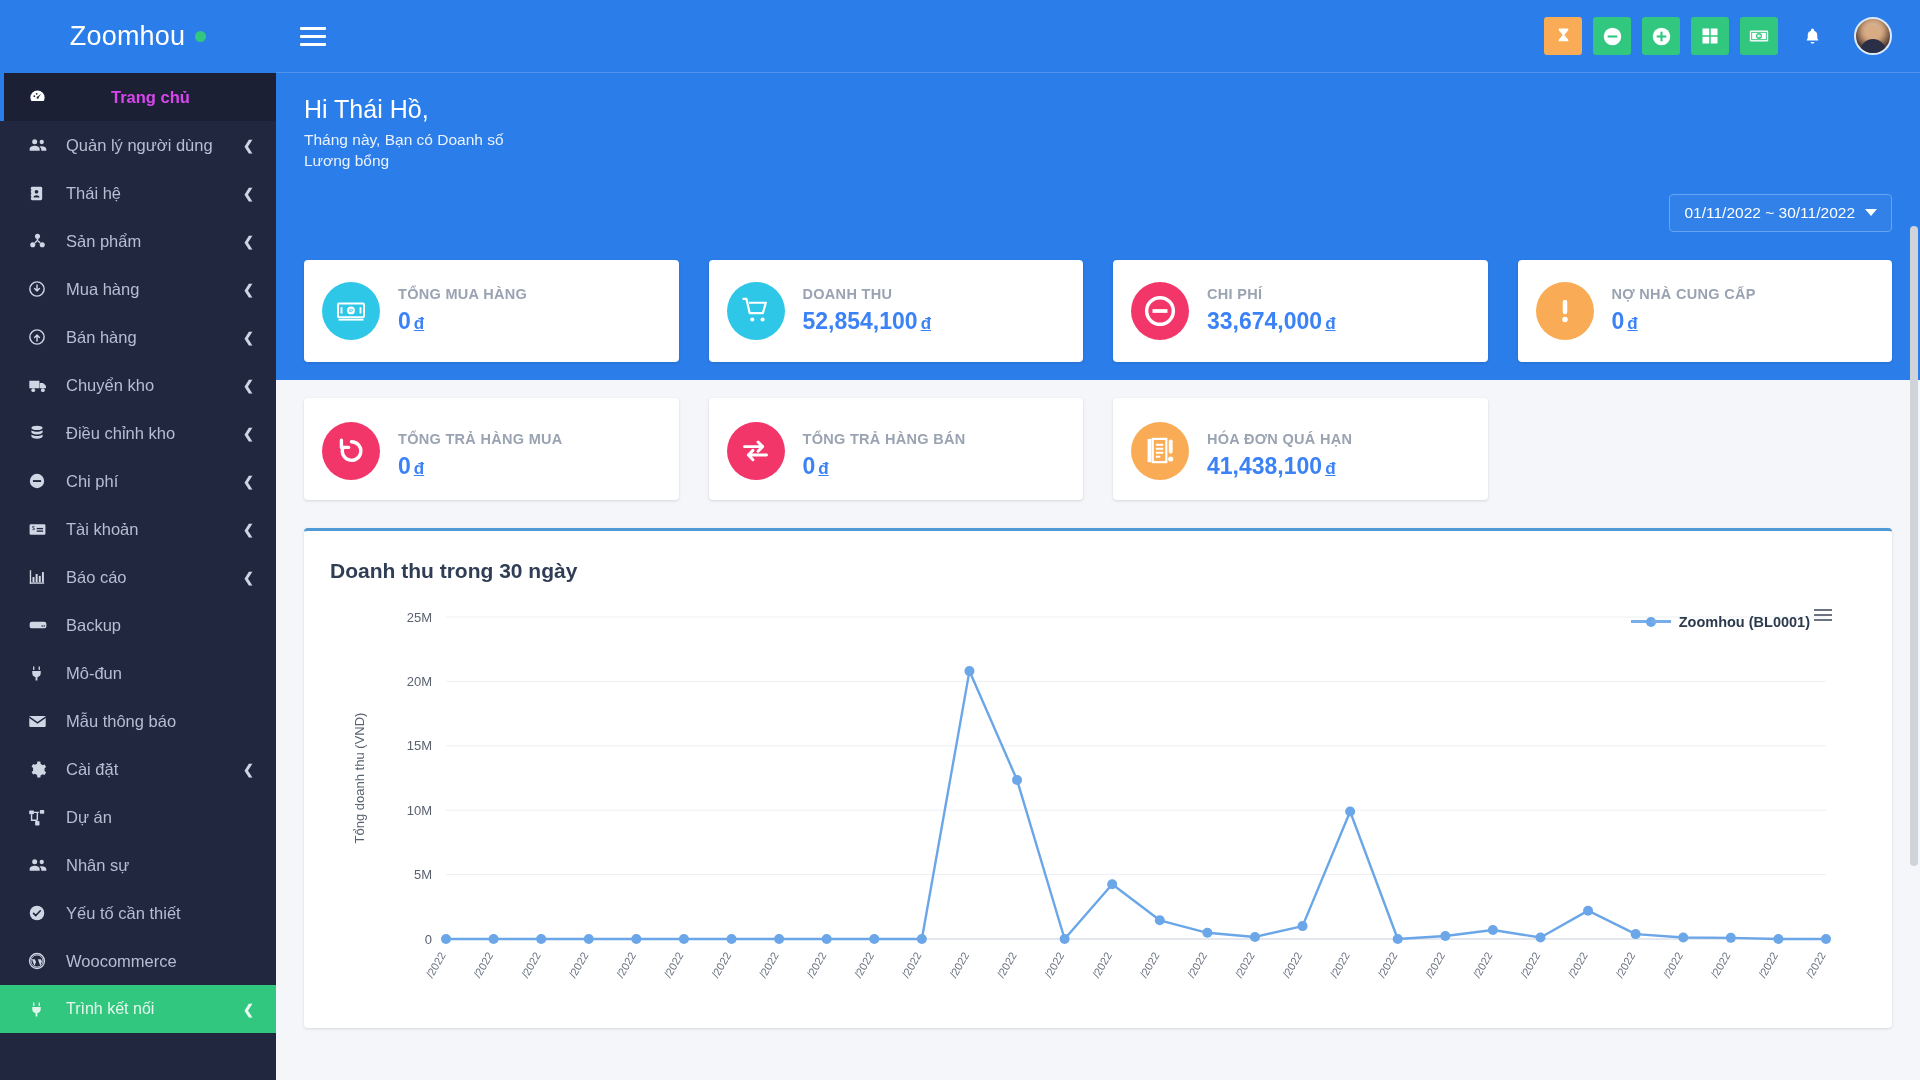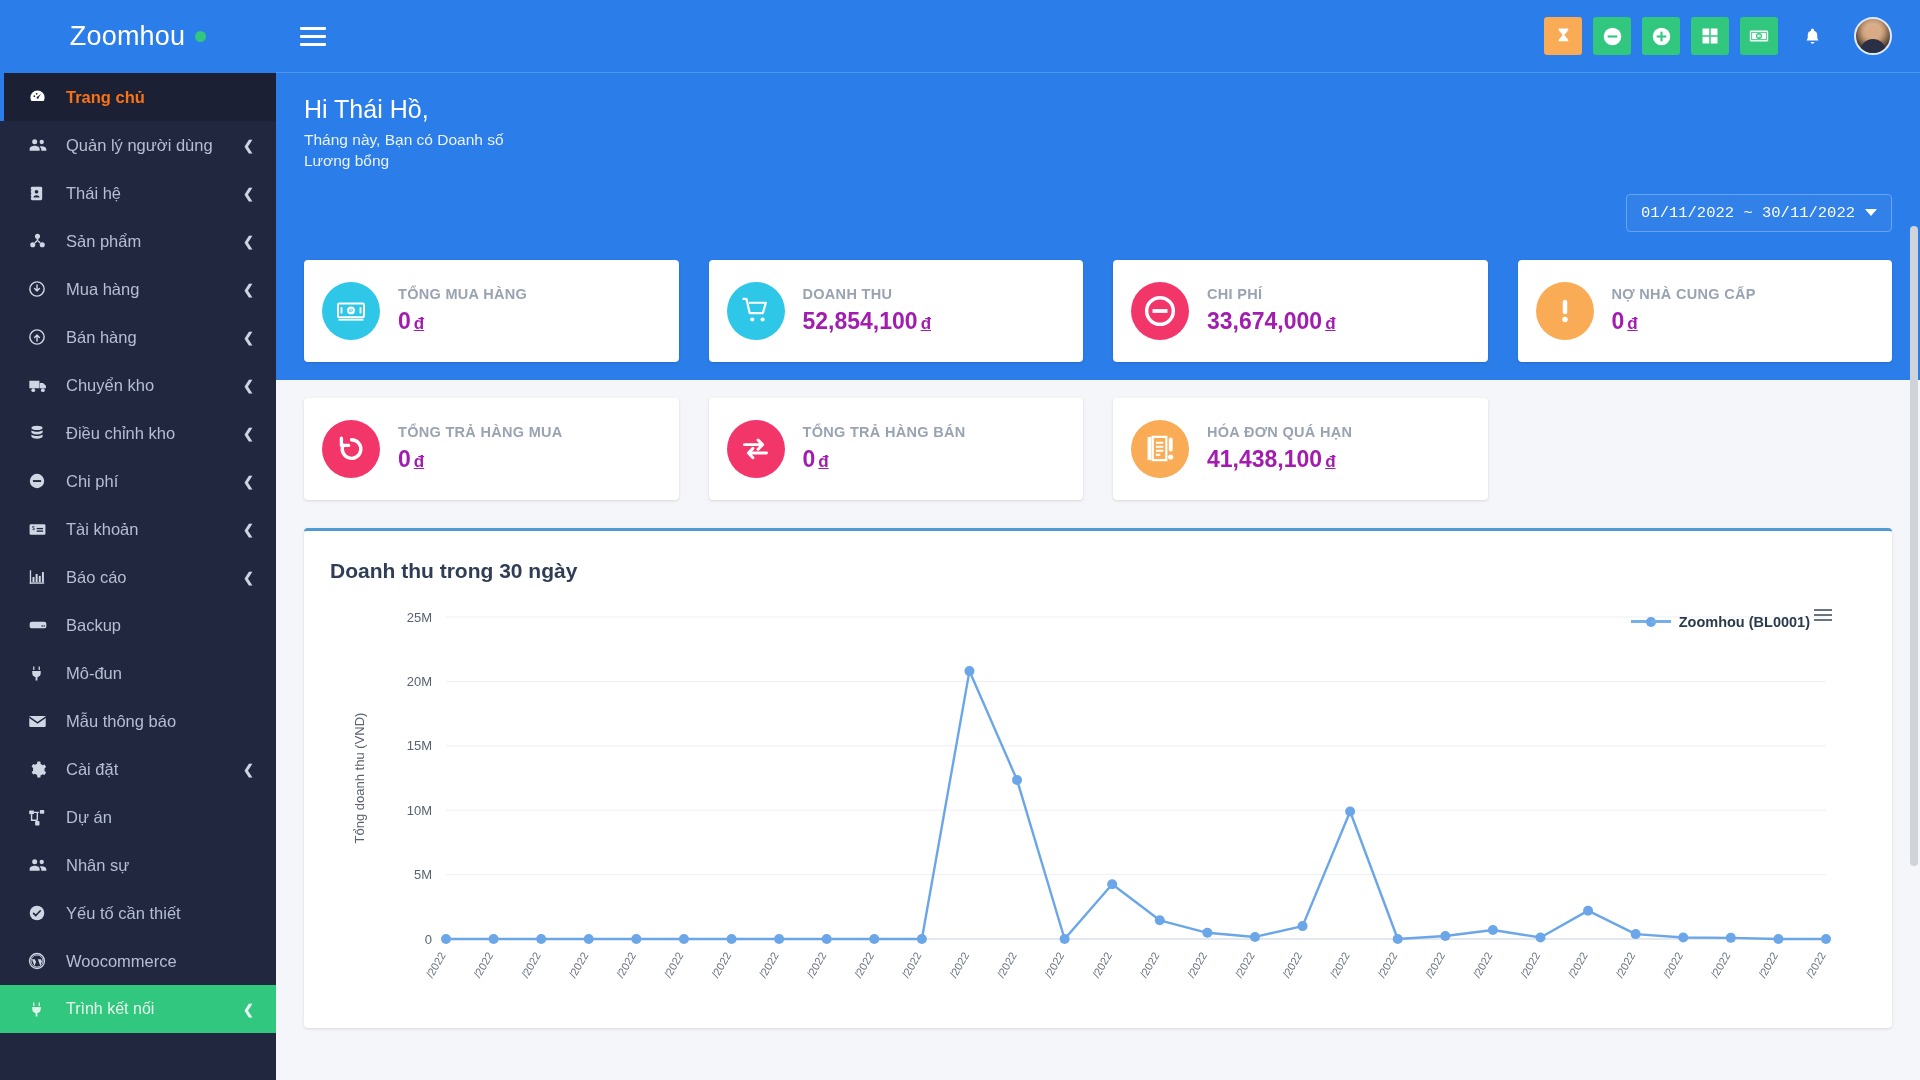--- a/index.html
+++ b/index.html
@@ -37,21 +37,21 @@
   }
   .nav-item .ico {
     width: 28px; min-width: 28px; height: 20px;
     display: inline-flex; align-items: center; justify-content: flex-start;
     margin-right: 10px; color: #cfd6e4;
   }
   .nav-item .ico svg { display: block; }
   .nav-item .lbl { flex: 1; }
   .nav-item .caret { color: #cdd5e5; font-size: 13px; font-weight: bold; margin-left: 8px; }
   .nav-item.active {
-    background: #1b2034; color: #f97316; font-weight: bold;
+    background: #1b2034; color: #d946ef; font-weight: bold; gap: 45px;
   }
   .nav-item.active::before {
     content:""; position:absolute; left:0; top:0; bottom:0; width:4px; background:#2b7de9;
   }
   .nav-item.active .ico { color:#ffffff; }
   .nav-item.green {
     background: #32c77f; color: #e6f7ee;
   }
   .nav-item.green .ico { color: #dff5e9; }
   .nav-item.green .caret { color: #eafaf2; }
@@ -98,47 +98,46 @@
   .greet-title { color:#fff; font-size: 25px; font-weight: 400; line-height: 1.15; }
   .greet-sub { color:#eaf2fe; font-size: 15.5px; margin-top: 6px; line-height: 1.35; }
   .greet-sub2 { color:#eaf2fe; font-size: 15.5px; line-height: 1.35; }
 
   .daterange-wrap { display:flex; justify-content:flex-end; margin-top: 22px; }
   .daterange {
     border: 1px solid #66a4f2; border-radius: 4px;
     padding: 9px 14px; color: #ffffff; font-size: 15.5px;
     display: inline-flex; align-items: center; gap: 10px; cursor: pointer;
     background: rgba(255,255,255,0.03);
-    font-family: Liberation Mono, monospace;
   }
   .caret-down { width:0;height:0;border-left:6px solid transparent;border-right:6px solid transparent;border-top:7px solid #fff; }
 
   .cards-row1 { display:flex; gap: 30px; padding: 28px 0 0 0; }
   .hero-bottom-pad { height: 18px; }
 
   .card {
     background:#fff; border-radius:4px; flex:1;
     box-shadow: 0 1px 3px rgba(0,0,0,.13);
     display:flex; align-items:center; gap: 18px;
     padding: 20px 18px; min-height: 102px;
   }
   .card-ico {
     width: 58px; height: 58px; min-width:58px; border-radius: 50%;
     display:flex; align-items:center; justify-content:center; color:#fff;
   }
   .ic-cyan { background:#2ec7e8; }
   .ic-pink { background:#f3366a; }
   .ic-orange { background:#f9ac55; }
   .card-label { color:#9aa3b2; font-size:14.5px; font-weight:bold; letter-spacing:.3px; text-transform:uppercase; }
-  .card-value { color:#a21caf; font-size:23px; font-weight:bold; margin-top:6px; }
+  .card-value { color:#3b82f6; font-size:23px; font-weight:bold; margin-top:6px; }
   .card-value .cur { font-size:17px; text-decoration: underline; margin-left:3px; }
 
   .below { padding: 0 28px; }
   .cards-row2 { display:flex; gap: 30px; margin-top: 18px; }
-  .cards-row2 .card { flex: 0 0 calc((100% - 90px) / 4); }
+  .cards-row2 .card { flex: 0 0 calc((100% - 90px) / 4); align-items: flex-end; }
   .cards-row2 .spacer { flex: 0 0 calc((100% - 90px) / 4); }
 
   
   .panel {
     background:#fff; border-radius:4px; margin-top: 28px;
     border-top: 3px solid #4f9ad4;
     box-shadow: 0 1px 3px rgba(0,0,0,.12);
     padding: 20px 22px 0 22px;
     height: 500px; overflow:hidden; position: relative;
   }

